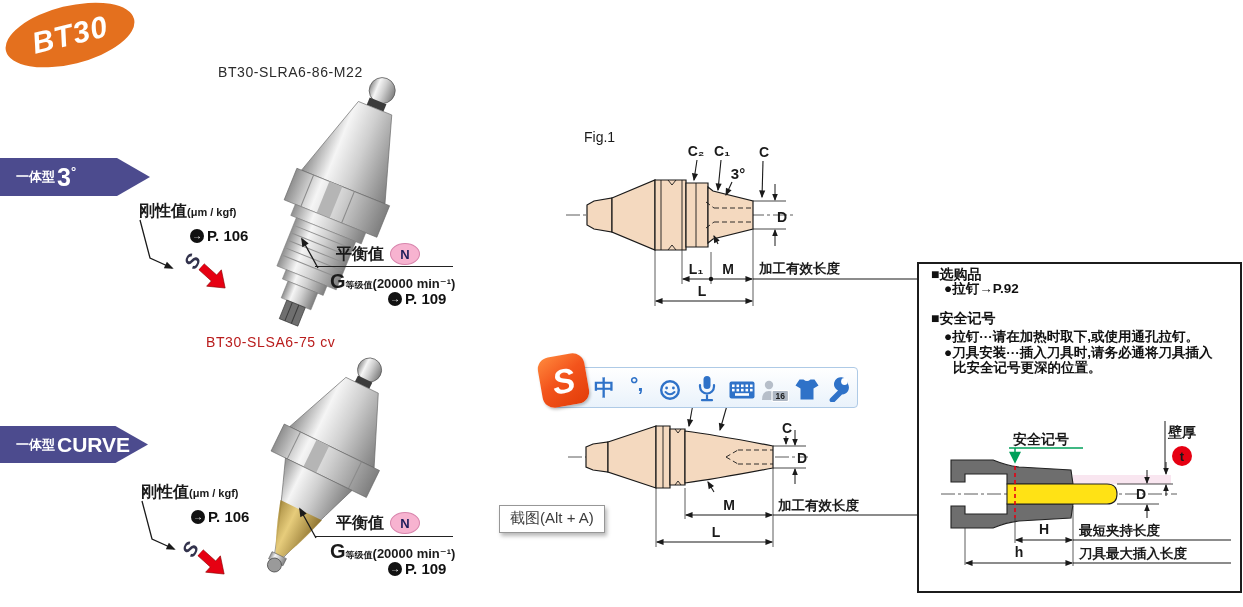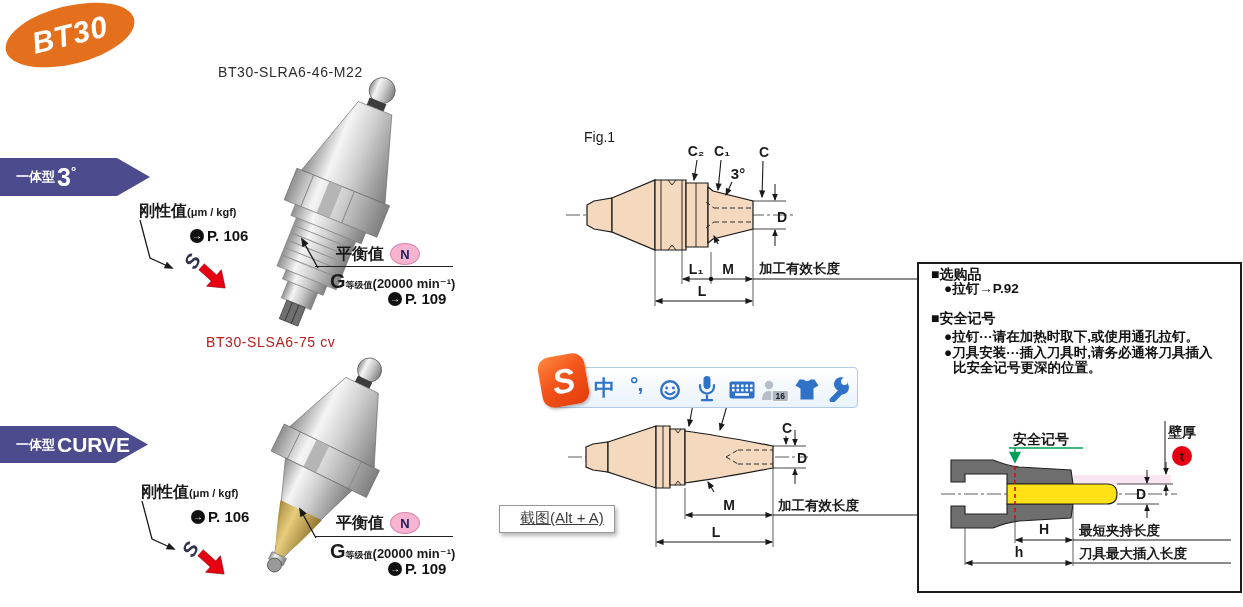--- a/index.html
+++ b/index.html
@@ -15,35 +15,35 @@
   .pennant .main{font-size:25px;font-weight:800;line-height:1;margin-left:2px;}
   .pennant .sup{font-size:13px;font-weight:800;vertical-align:top;position:relative;top:-6px;}
   .pagelink{display:flex;align-items:center;gap:3px;font-size:15px;font-weight:800;color:#111;}
   .cicon{display:inline-flex;width:14px;height:14px;border-radius:50%;background:#111;color:#fff;
          font-size:10px;font-weight:900;align-items:center;justify-content:center;line-height:1;}
   .noval{display:inline-flex;width:28px;height:20px;border-radius:50%;background:#f7b3d0;
          border:1px solid #d886ad;color:#1c1c5a;font-size:13px;font-weight:800;
          align-items:center;justify-content:center;}
   .imebar{background:linear-gradient(#ffffff,#e9f2fb);border:1px solid #aecae6;border-radius:4px;}
   .tooltip{background:#fff;border:1px solid #979797;box-shadow:2px 3px 4px rgba(0,0,0,.28);
-           padding:3px 10px 4px 20px;font-size:15px;color:#3c3c3c;text-decoration:underline;}
+           padding:3px 10px 4px 10px;font-size:15px;color:#3c3c3c;}
   .infobox{border:2px solid #1c1c1c;background:#fff;}
   .btxt{font-size:13.5px;font-weight:700;color:#111;}
 </style>
 </head>
 <body>
 
 <div id="canvas">
 
   <div class="abs" style="left:4px;top:6px;width:132px;height:58px;border-radius:50%;background:#e4701e;
               transform:rotate(-14deg);display:flex;align-items:center;justify-content:center;">
     <span style="color:#fff;font-size:30px;font-weight:900;font-style:italic;letter-spacing:1px;">BT30</span>
   </div>
 
-  <div class="abs" style="left:218px;top:64px;font-size:14px;letter-spacing:.6px;color:#2b2b2b;">BT30-SLRA6-46-M22</div>
+  <div class="abs" style="left:218px;top:64px;font-size:14px;letter-spacing:.6px;color:#2b2b2b;">BT30-SLRA6-86-M22</div>
   <div class="abs" style="left:206px;top:334px;font-size:14px;letter-spacing:.6px;color:#b91c1c;">BT30-SLSA6-75 cv</div>
 
   <div class="abs" style="left:268px;top:66px;width:140px;height:268px;transform:rotate(22deg);">
     <svg width="140" height="268" viewBox="0 0 140 268">
       <defs>
         <linearGradient id="g1" x1="0" y1="0" x2="1" y2="0">
           <stop offset="0" stop-color="#8f8f8f"></stop>
             <stop offset="0.28" stop-color="#f5f5f5"></stop>
           <stop offset="0.55" stop-color="#cfcfcf"></stop>
             <stop offset="1" stop-color="#7f7f7f"></stop>

